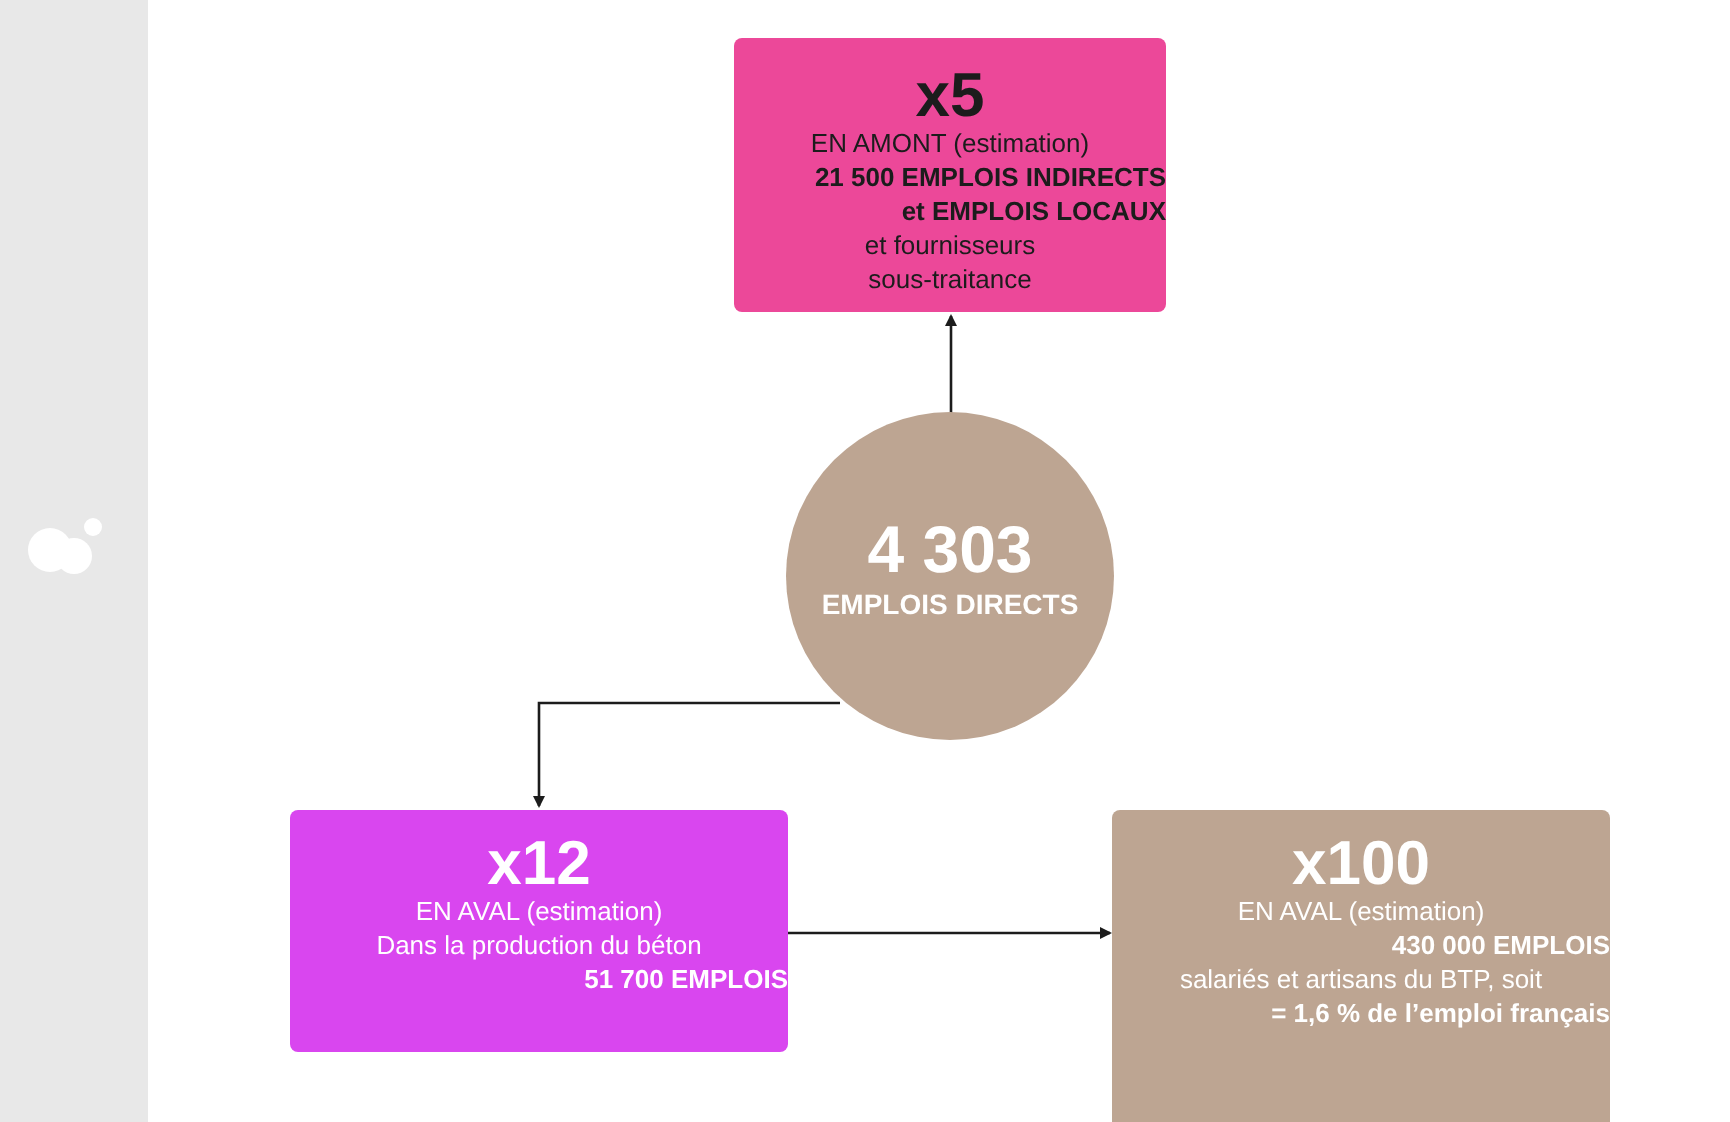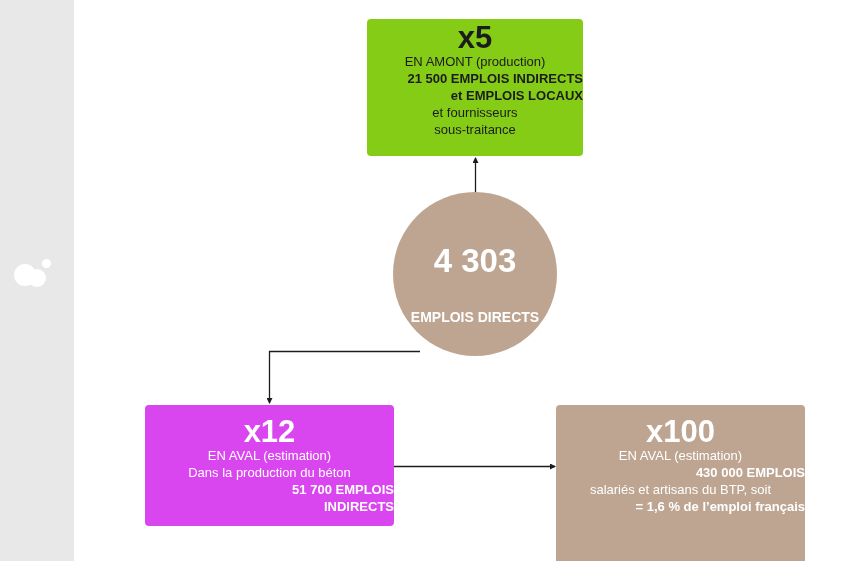--- a/index.html
+++ b/index.html
@@ -58,58 +58,57 @@
     .box .big {
       font-size: 31px;
       font-weight: bold;
       line-height: 30px;
       letter-spacing: 0px;
     }
     .box .bold { font-weight: bold; text-align: right; }
 
     .box-top {
       left: 367px; top: 19px; width: 216px; height: 137px;
-      background: #84cc16;
+      background: #ec4899;
       color: #1c1c1c;
-      padding-top: 4px;
+      padding-top: 14px;
     }
     .box-left {
       left: 145px; top: 405px; width: 249px; height: 121px;
       background: #d946ef;
       color: #ffffff;
       padding-top: 12px;
     }
     .box-right {
       left: 556px; top: 405px; width: 249px; height: 162px;
       background: #bda592;
       color: #ffffff;
       padding-top: 12px;
     }
 
     .circle {
       position: absolute;
-      left: 393px; top: 192px;
+      left: 393px; top: 206px;
       width: 164px; height: 164px;
       border-radius: 50%;
       background: #bda592;
       color: #ffffff;
       text-align: center;
       box-sizing: border-box;
       padding-top: 51px;
     }
     .circle .num {
       font-size: 33px;
       font-weight: bold;
       line-height: 36px;
     }
     .circle .lbl {
       font-size: 14px;
       font-weight: bold;
       line-height: 18px;
-      margin-top: 29px;
     }
 
     .connectors {
       position: absolute;
       left: 0; top: 0;
       width: 865px; height: 561px;
       pointer-events: none;
     }
   </style>
 </head>
@@ -134,38 +133,37 @@
 
     <line x1="475.5" y1="212" x2="475.5" y2="158" stroke="#1c1c1c" stroke-width="1.3" marker-end="url(#arrow)"></line>
 
     <polyline points="420,351.5 269.5,351.5 269.5,403" fill="none" stroke="#1c1c1c" stroke-width="1.3" marker-end="url(#arrow)"></polyline>
 
     <line x1="394" y1="466.5" x2="555" y2="466.5" stroke="#1c1c1c" stroke-width="1.3" marker-end="url(#arrow)"></line>
   </svg>
 
   <div class="box box-top">
     <div class="big">x5</div>
-    <div>EN AMONT (production)</div>
+    <div>EN AMONT (estimation)</div>
     <div class="bold">21 500 EMPLOIS INDIRECTS</div>
     <div class="bold">et EMPLOIS LOCAUX</div>
     <div>et fournisseurs</div>
     <div>sous-traitance</div>
   </div>
 
   <div class="circle">
     <div class="num">4 303</div>
     <div class="lbl">EMPLOIS DIRECTS</div>
   </div>
 
   <div class="box box-left">
     <div class="big">x12</div>
     <div>EN AVAL (estimation)</div>
     <div>Dans la production du béton</div>
     <div class="bold">51 700 EMPLOIS</div>
-    <div class="bold">INDIRECTS</div>
   </div>
 
   <div class="box box-right">
     <div class="big">x100</div>
     <div>EN AVAL (estimation)</div>
     <div class="bold">430 000 EMPLOIS</div>
     <div>salariés et artisans du BTP, soit</div>
     <div class="bold">= 1,6 % de l’emploi français</div>
   </div>
 

